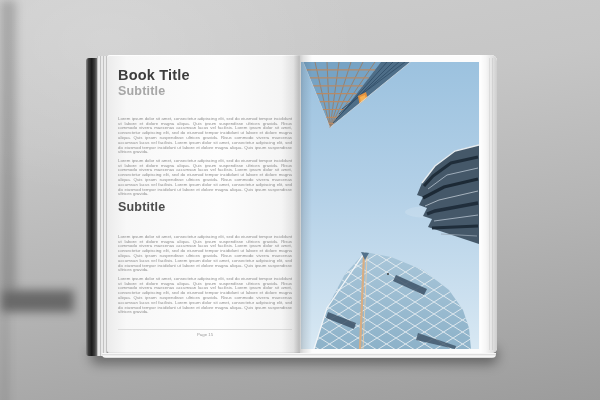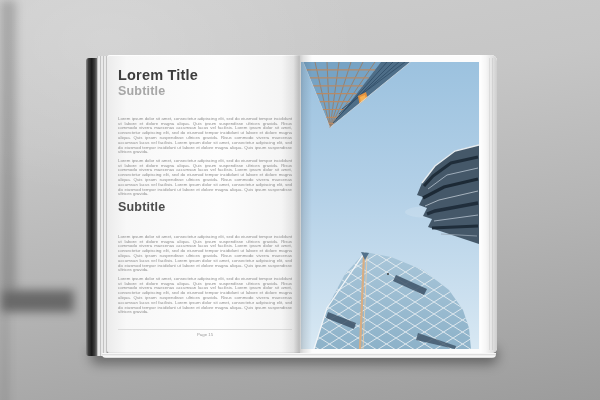--- a/index.html
+++ b/index.html
@@ -59,21 +59,21 @@
   <div class="shadow-corner"></div>
   <div class="shadow-right-side"></div>
 
   <div class="book">
 
     <div class="cover-edge-left"></div>
     <div class="page-stack-left"></div>
 
     <div class="left-page">
       <div class="lp-content">
-        <div class="lp-title">Lorem Title</div>
+        <div class="lp-title">Book Title</div>
         <div class="lp-subtitle">Subtitle</div>
 
         <div class="para p1">
           <div class="micro">Lorem ipsum dolor sit amet, consectetur adipiscing elit, sed do eiusmod tempor incididunt ut labore et dolore magna aliqua. Quis ipsum suspendisse ultrices gravida. Risus commodo viverra maecenas accumsan lacus vel facilisis. Lorem ipsum dolor sit amet, consectetur adipiscing elit, sed do eiusmod tempor incididunt ut labore et dolore magna aliqua. Quis ipsum suspendisse ultrices gravida. Risus commodo viverra maecenas accumsan lacus vel facilisis. Lorem ipsum dolor sit amet, consectetur adipiscing elit, sed do eiusmod tempor incididunt ut labore et dolore magna aliqua. Quis ipsum suspendisse ultrices gravida.</div>
         </div>
         <div class="para p2">
           <div class="micro">Lorem ipsum dolor sit amet, consectetur adipiscing elit, sed do eiusmod tempor incididunt ut labore et dolore magna aliqua. Quis ipsum suspendisse ultrices gravida. Risus commodo viverra maecenas accumsan lacus vel facilisis. Lorem ipsum dolor sit amet, consectetur adipiscing elit, sed do eiusmod tempor incididunt ut labore et dolore magna aliqua. Quis ipsum suspendisse ultrices gravida. Risus commodo viverra maecenas accumsan lacus vel facilisis. Lorem ipsum dolor sit amet, consectetur adipiscing elit, sed do eiusmod tempor incididunt ut labore et dolore magna aliqua. Quis ipsum suspendisse ultrices gravida.</div>
         </div>
 
         <div class="lp-heading2">Subtitle</div>

